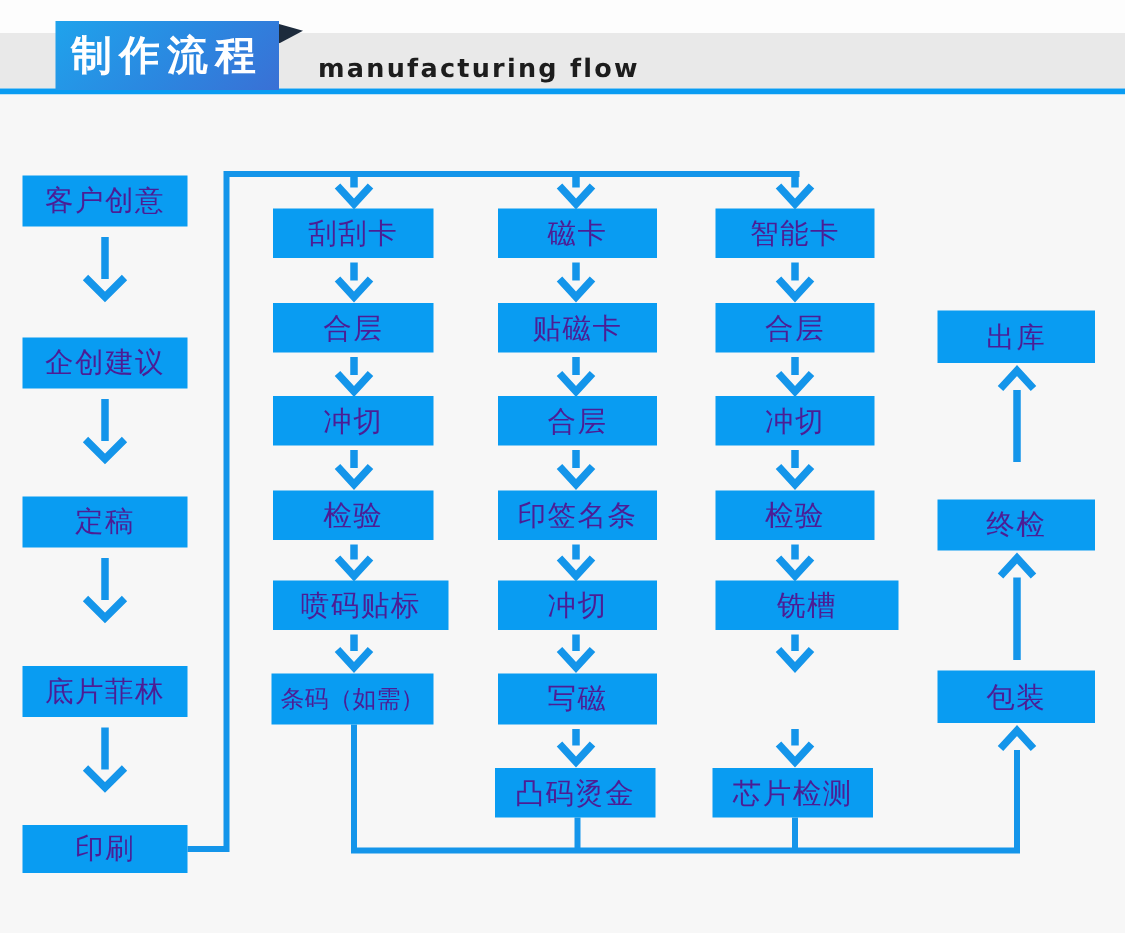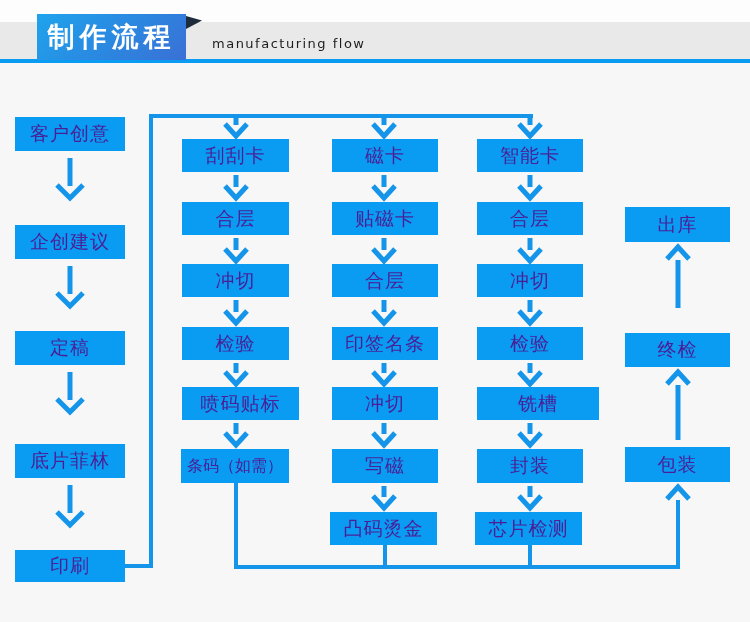--- a/index.html
+++ b/index.html
@@ -7,21 +7,21 @@
         font-family:"DejaVu Sans","Liberation Sans",sans-serif;background:#fdfdfd;}
   
   .gray-band{position:absolute;left:0;top:22px;width:750px;height:37px;background:#e9e9e9;}
   .blue-rule{position:absolute;left:0;top:59px;width:750px;height:4px;background:#0a9cf2;}
   .ribbon{position:absolute;left:37px;top:14px;width:149px;height:46px;
           background:linear-gradient(135deg,#1fa3ec 0%,#2b87e0 55%,#3a70d5 100%);
           color:#ffffff;font-size:27px;font-weight:600;letter-spacing:5px;
           display:flex;align-items:center;justify-content:center;}
   .ribbon-fold{position:absolute;left:186px;top:16px;width:16px;height:13px;
           background:#1d2b3c;clip-path:polygon(0 0,100% 35%,0 100%);}
-  .subtitle{position:absolute;left:212px;top:36px;font-size:13px;font-weight:normal;
+  .subtitle{position:absolute;left:212px;top:36px;font-size:17px;font-weight:bold;
           letter-spacing:1.5px;color:#1d1d1d;}
   
   .canvas{position:absolute;left:0;top:63px;width:750px;height:559px;background:#f7f7f7;}
   .wires{position:absolute;left:0;top:0;width:750px;height:622px;pointer-events:none;}
   
   .node{position:absolute;background:#099cf2;color:#4c1d95;
         display:flex;align-items:center;justify-content:center;
         font-size:19px;letter-spacing:1px;white-space:nowrap;}
 </style>
 </head>
@@ -144,20 +144,19 @@
   <div class="node" style="left:332px;top:327px;width:106px;height:33px">印签名条</div>
   <div class="node" style="left:332px;top:387px;width:106px;height:33px">冲切</div>
   <div class="node" style="left:332px;top:449px;width:106px;height:34px">写磁</div>
   <div class="node" style="left:330px;top:512px;width:107px;height:33px">凸码烫金</div>
 
   <div class="node" style="left:477px;top:139px;width:106px;height:33px">智能卡</div>
   <div class="node" style="left:477px;top:202px;width:106px;height:33px">合层</div>
   <div class="node" style="left:477px;top:264px;width:106px;height:33px">冲切</div>
   <div class="node" style="left:477px;top:327px;width:106px;height:33px">检验</div>
   <div class="node" style="left:477px;top:387px;width:122px;height:33px">铣槽</div>
-  <div class="node" style="left:477px;top:449px;width:106px;height:34px">封装</div>
   <div class="node" style="left:475px;top:512px;width:107px;height:33px">芯片检测</div>
 
   <div class="node" style="left:625px;top:207px;width:105px;height:35px">出库</div>
   <div class="node" style="left:625px;top:333px;width:105px;height:34px">终检</div>
   <div class="node" style="left:625px;top:447px;width:105px;height:35px">包装</div>
 
 </div>
 
 </body></html>

